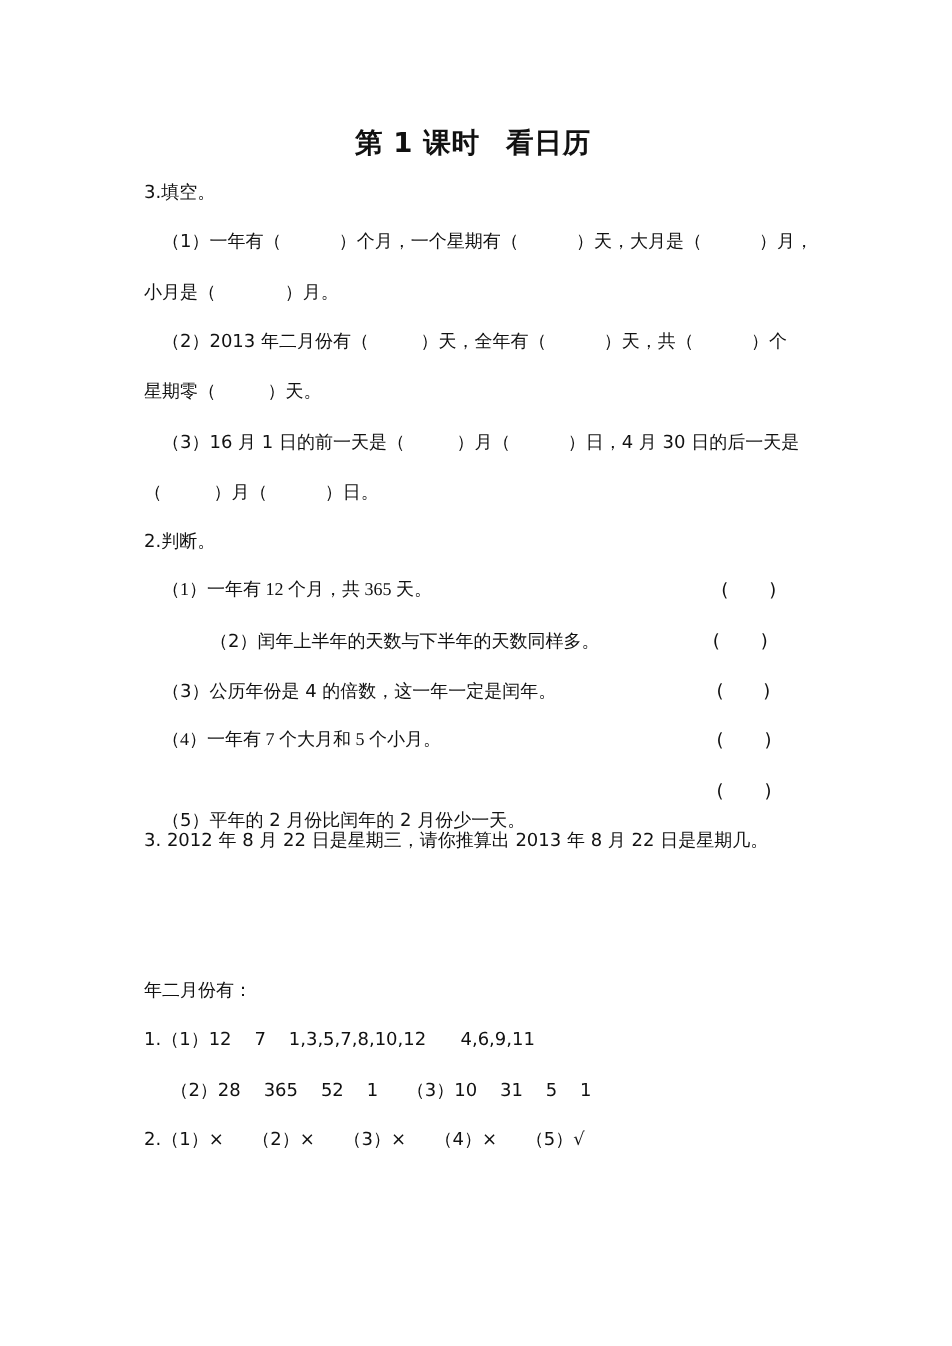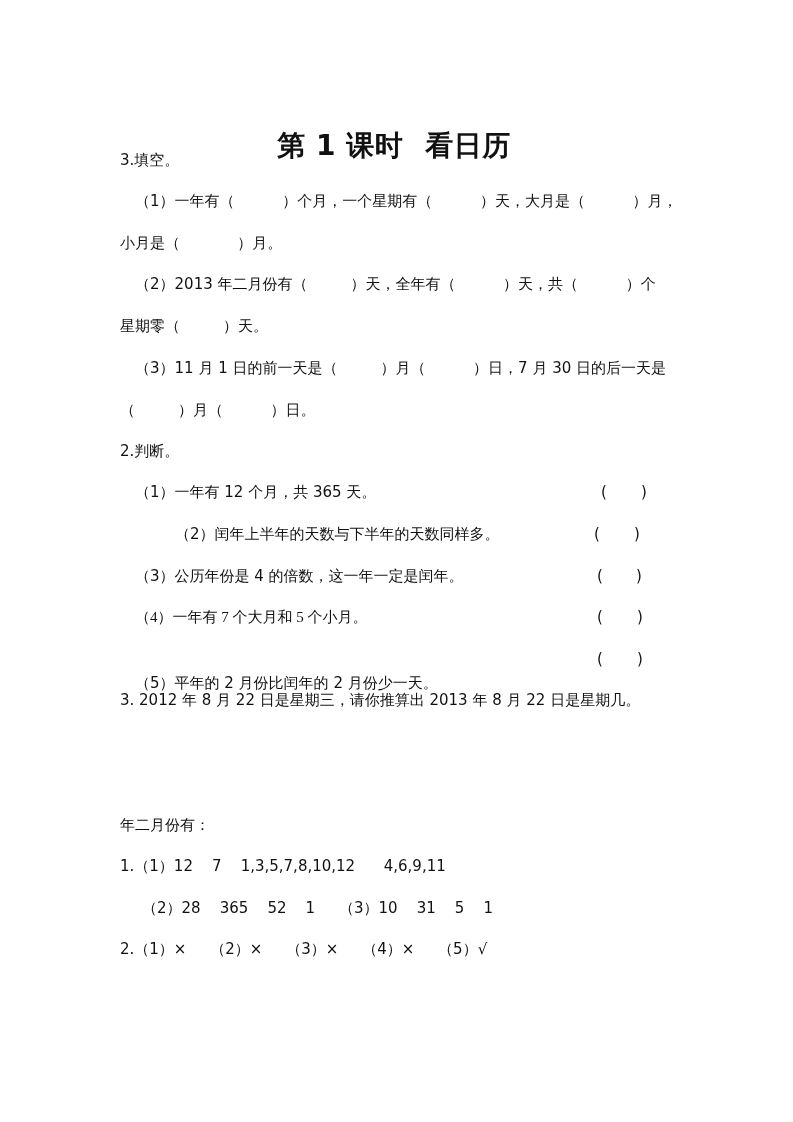--- a/index.html
+++ b/index.html
@@ -1,44 +1,44 @@
 <!DOCTYPE html>
 <html><head>
 <meta charset="utf-8">
 <style>
   html, body { margin: 0; padding: 0; background: #ffffff; }
   body { width: 793px; height: 1122px; position: relative; overflow: hidden;
          font-family: "DejaVu Sans", "Liberation Sans", sans-serif; color: #111; }
   .title { position: absolute; top: 104px; left: 0; width: 788px; text-align: center;
-           font-size: 28px; font-weight: bold; letter-spacing: 0.5px; margin-top: 23px; }
+           font-size: 23px; font-weight: bold; letter-spacing: 0.5px; }
   .title .gap { display: inline-block; width: 22px; }
   .line { position: absolute; left: 120px; font-size: 15px; line-height: 20px; white-space: pre; }
   .ind { left: 135px; }
   .judge-paren { position: absolute; font-size: 15px; line-height: 20px; }
 </style>
 </head>
 <body>
 
 <div>
 
   <div class="title">
     <span>第 1 课时</span><span class="gap"></span><span>看日历</span>
   </div>
 
   <div class="line" style="top:150px;">3.填空。</div>
   <div class="line ind" style="top:191px;">（1）一年有（          ）个月，一个星期有（          ）天，大月是（          ）月，</div>
   <div class="line" style="top:233px;">小月是（            ）月。</div>
   <div class="line ind" style="top:274px;">（2）2013 年二月份有（         ）天，全年有（          ）天，共（          ）个</div>
   <div class="line" style="top:316px;">星期零（         ）天。</div>
-  <div class="line ind" style="top:358px;">（3）11 月 1 日的前一天是（         ）月（          ）日，7 月 30 日的后一天是</div>
+  <div class="line ind" style="top:358px;">（3）16 月 1 日的前一天是（         ）月（          ）日，4 月 30 日的后一天是</div>
   <div class="line" style="top:400px;text-align:right;">（         ）月（          ）日。</div>
 
   <div class="line" style="top:441px;">2.判断。</div>
 
-  <div class="line ind" style="top:482px;">（1）一年有 12 个月，共 365 天。</div>
+  <div class="line ind" style="top:482px;font-family:Liberation Serif, serif;">（1）一年有 12 个月，共 365 天。</div>
   <span class="judge-paren" style="top:482px; left:601px;">(</span>
   <span class="judge-paren" style="top:482px; left:641px;">)</span>
 
   <div class="line ind" style="top:524px;margin-left:40px;">（2）闰年上半年的天数与下半年的天数同样多。</div>
   <span class="judge-paren" style="top:524px; left:594px;">(</span>
   <span class="judge-paren" style="top:524px; left:634px;">)</span>
 
   <div class="line ind" style="top:566px;">（3）公历年份是 4 的倍数，这一年一定是闰年。</div>
   <span class="judge-paren" style="top:566px; left:597px;">(</span>
   <span class="judge-paren" style="top:566px; left:636px;">)</span>

